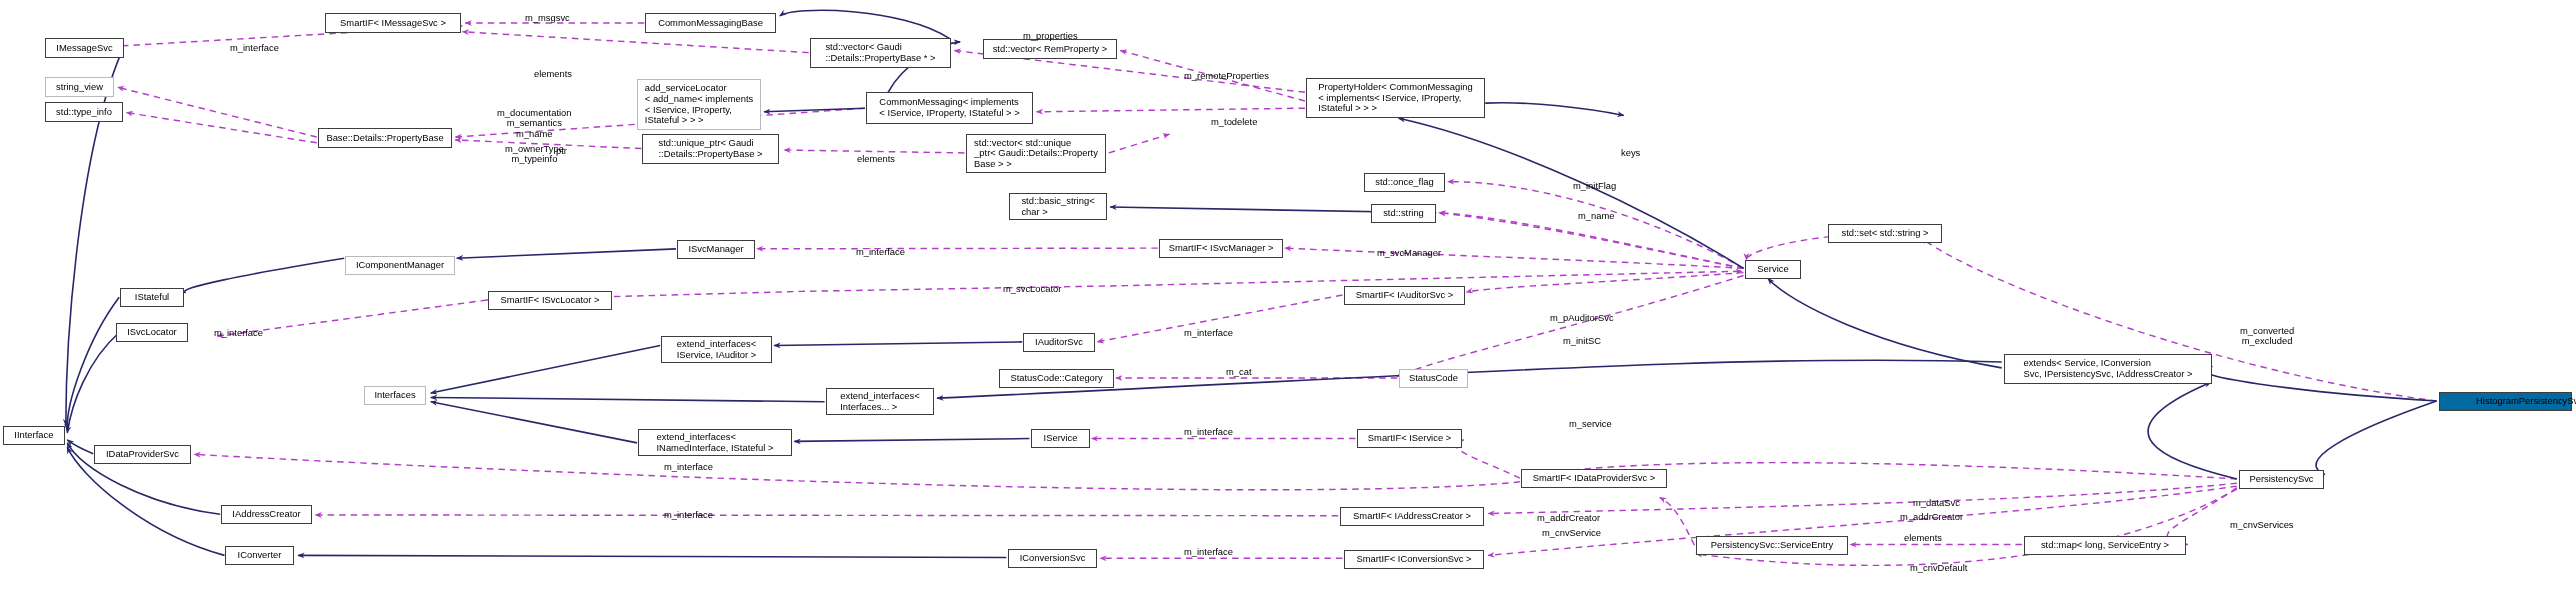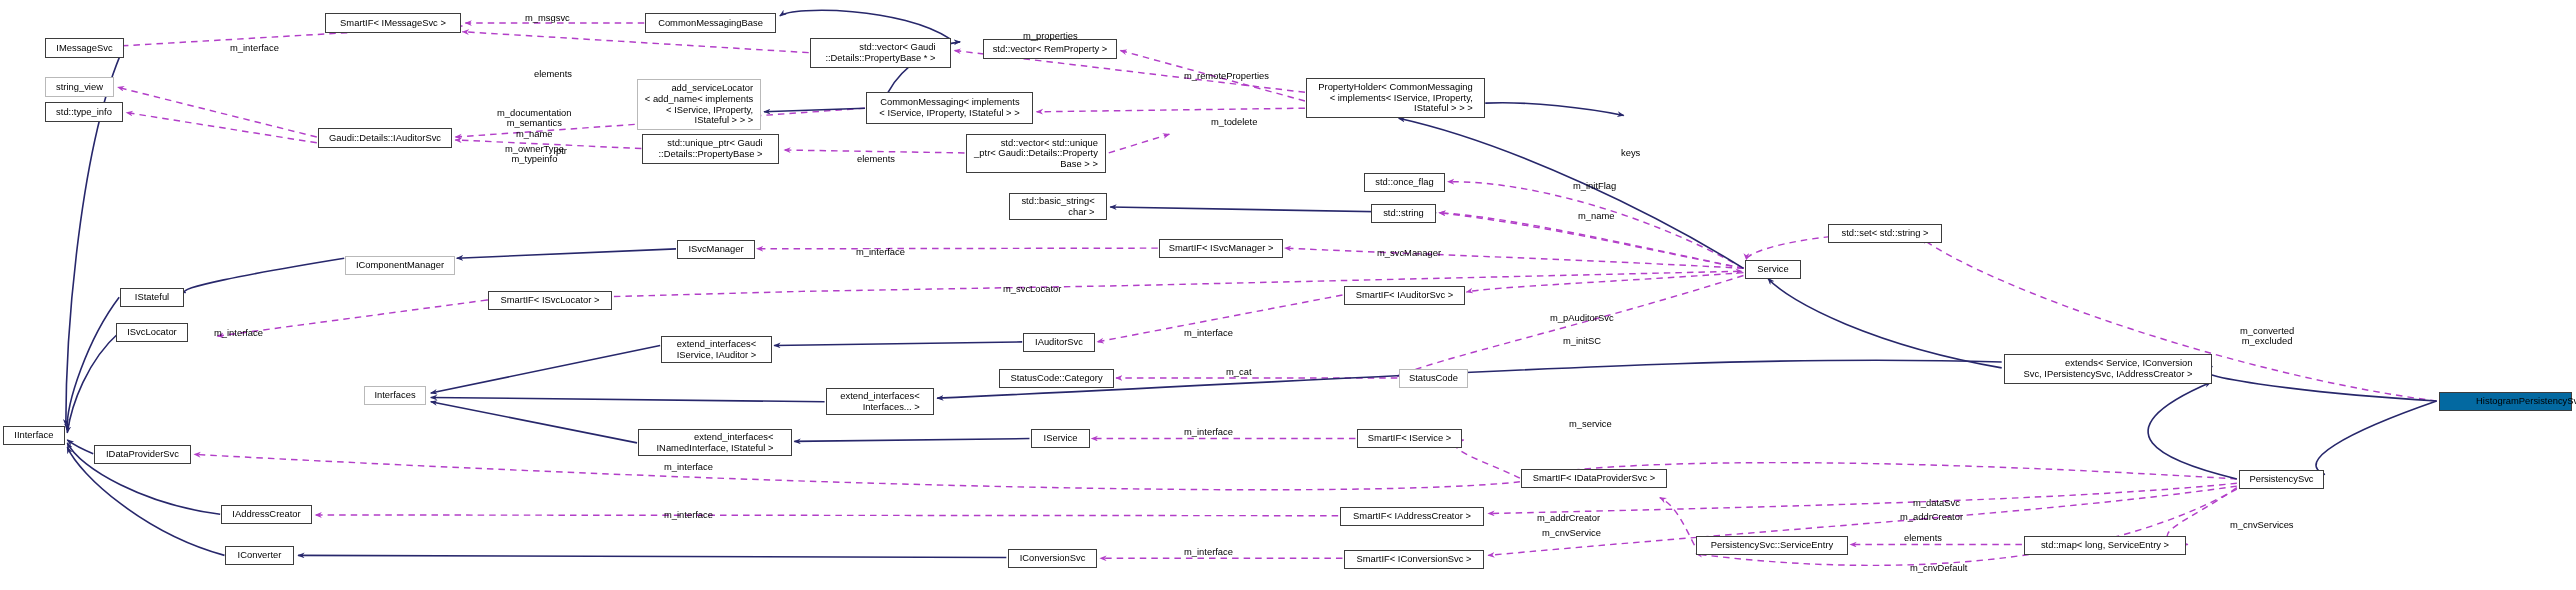--- a/index.html
+++ b/index.html
@@ -25,21 +25,21 @@
   }
   .node {
     position: absolute;
     box-sizing: border-box;
     border: 1.4px solid #3d3d3d;
     background: #ffffff;
     color: #000000;
     display: flex;
     align-items: center;
     justify-content: center;
-    text-align: right;
+    text-align: left;
     line-height: 1.12;
     white-space: pre-line;
     font-family: "Liberation Sans", sans-serif;
     z-index: 5;
   }
   .node.light {
     border: 0.7px solid #b9b9b9;
   }
   .node.focus {
     background: #0369a1;
@@ -150,21 +150,21 @@
   <div class="node" style="left:1306px;top:78px;width:179px;height:40px;font-size:9.4px">PropertyHolder&lt; CommonMessaging
 &lt; implements&lt; IService, IProperty,
 IStateful &gt; &gt; &gt;</div>
   <div class="node light" style="left:45px;top:77px;width:69px;height:20px;font-size:9.4px">string_view</div>
   <div class="node light" style="left:637px;top:79px;width:124px;height:51px;font-size:9.4px">add_serviceLocator
 &lt; add_name&lt; implements
 &lt; IService, IProperty,
 IStateful &gt; &gt; &gt;</div>
   <div class="node" style="left:866px;top:92px;width:167px;height:32px;font-size:9.4px">CommonMessaging&lt; implements
 &lt; IService, IProperty, IStateful &gt; &gt;</div>
-  <div class="node" style="left:318px;top:128px;width:134px;height:20px;font-size:9.4px">Gaudi::Details::IAuditorSvc</div>
+  <div class="node" style="left:318px;top:128px;width:134px;height:20px;font-size:9.4px">Base::Details::PropertyBase</div>
   <div class="node" style="left:642px;top:134px;width:137px;height:30px;font-size:9.4px">std::unique_ptr&lt; Gaudi
 ::Details::PropertyBase &gt;</div>
   <div class="node" style="left:966px;top:134px;width:140px;height:39px;font-size:9.4px">std::vector&lt; std::unique
 _ptr&lt; Gaudi::Details::Property
 Base &gt; &gt;</div>
   <div class="node" style="left:45px;top:102px;width:78px;height:20px;font-size:9.4px">std::type_info</div>
   <div class="node" style="left:1364px;top:173px;width:81px;height:19px;font-size:9.4px">std::once_flag</div>
   <div class="node" style="left:1009px;top:193px;width:98px;height:27.4px;font-size:9.4px">std::basic_string&lt;
 char &gt;</div>
   <div class="node" style="left:1371px;top:204px;width:65px;height:19px;font-size:9.4px">std::string</div>

